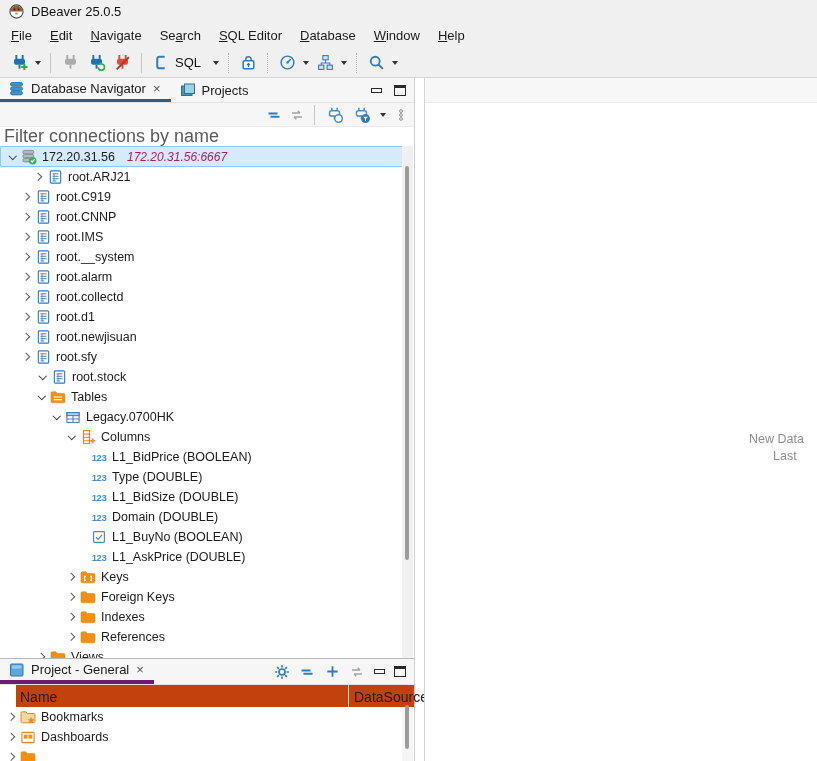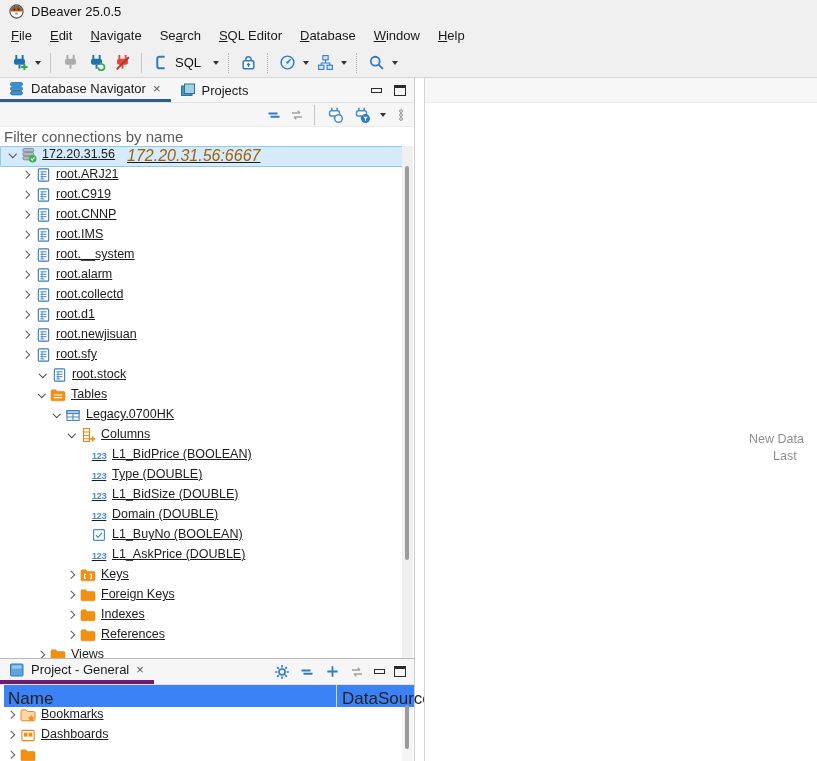--- a/index.html
+++ b/index.html
@@ -34,47 +34,47 @@
   .tab-close { color:#555; font-size:13px; padding:0 1px; }
   .winbtns { margin-left:auto; display:flex; align-items:center; gap:12px; padding-right:8px; }
   .btn-min i { display:block; width:11px; height:5px; border:1.5px solid #2b2b2b; }
   .btn-max i { display:block; width:12px; height:11px; border:1.5px solid #2b2b2b; border-top-width:3.5px; }
 
   .view-toolbar { position:absolute; left:0; top:25px; right:0; height:24px; background:#f6f6f6;
     border-bottom:1px solid #ececec; display:flex; align-items:center; justify-content:flex-end;
     gap:7px; padding-right:5px; }
   .filter-row { position:absolute; left:0; top:49px; right:0; height:19px; background:#fff; }
   .filter-row input { width:100%; height:19px; border:none; outline:none; padding:0 4px;
-    font-size:15px; color:#6d28d9; font-family:inherit; background:transparent; }
+    font-size:18px; color:#6d28d9; font-family:inherit; background:transparent; }
   .filter-row input::placeholder { color:#5b5b5b; opacity:1; }
 
   .tree { position:absolute; left:0; top:68px; right:0; height:512px; overflow:hidden; background:#fff; }
-  .row { height:20px; display:flex; font-size:12.5px; color:#1c1c1c; white-space:nowrap;text-decoration:underline; }
+  .row { height:20px; display:flex; align-items:center; font-size:12.5px; color:#1c1c1c; white-space:nowrap; }
   .row.selected { background:#d5eafb; border:1px solid #92c9f0; border-radius:1px; height:21px; width:403px; }
   .chev { width:16px; height:16px; display:inline-flex; align-items:center; justify-content:center; flex:0 0 16px; }
   .chev i { display:block; width:5.5px; height:5.5px; border-right:1.4px solid #5f5f5f;
     border-bottom:1.4px solid #5f5f5f; transform:rotate(-45deg); margin-left:-2px; }
   .chev.d i { transform:rotate(45deg); border-color:#2f2f2f; margin-left:0; margin-top:-2px; }
   .chev.none { width:12px; flex:0 0 12px; }
   .ticon { width:16px; height:16px; margin:0 5px 0 0; display:inline-flex; align-items:center;
     justify-content:center; flex:0 0 16px; }
   .num123 { color:#4a8fc7; font-size:9.5px; font-weight:bold; letter-spacing:-0.4px; }
-  .detail { font-style:italic; color:#a16207; margin-left:12px; font-size:16px; }
+  .detail { font-style:italic; color:#be185d; margin-left:12px; font-size:12px; }
 
   .nav-scroll { position:absolute; right:1px; top:68px; width:11px; height:512px; background:#f0f0f0; }
   .nav-scroll .thumb { position:absolute; left:3px; width:4px; top:20px; height:394px;
     background:#9b9b9b; border-radius:2px; }
 
   
   .proj { position:absolute; left:0; top:580px; right:0; height:103px; border-top:1px solid #b9b9b9; background:#fff; }
   .proj-tabbar { position:absolute; left:0; top:0; right:0; height:26px; background:#f6f6f6;
     border-bottom:1px solid #e2e2e2; display:flex; align-items:stretch; }
   .proj-tools { margin-left:auto; display:flex; align-items:center; gap:9px; padding-right:8px; }
-  .proj-header { position:absolute; left:4px; top:26px; right:0; height:22px; background:#3b82f6;
-    font-size:17px; color:#222; }
+  .proj-header { position:absolute; left:16px; top:26px; right:0; height:22px; background:#c2410c;
+    font-size:14px; color:#222; }
   .proj-header .h1 { position:absolute; left:4px; top:4px; }
   .proj-header .hdiv { position:absolute; left:332px; top:0; bottom:0; width:1px; background:#d9d9d9; }
   .proj-header .h2 { position:absolute; left:338px; top:4px; }
   .proj-rows { position:absolute; left:0; top:48px; right:12px; bottom:0; overflow:hidden; }
   .proj-scroll { position:absolute; right:1px; top:48px; width:11px; bottom:0; background:#f5f5f5; }
   .proj-scroll .thumb { position:absolute; left:3px; width:4px; top:-2px; height:44px;
     background:#9b9b9b; border-radius:2px; }
 
   
   .editor { position:absolute; left:424px; top:78px; width:393px; height:683px; background:#fff;
@@ -301,21 +301,21 @@
               <rect x="1.8" y="5.4" width="11" height="3.5" rx="1.7"></rect>
               <rect x="1.8" y="9.4" width="11" height="3.5" rx="1.7"></rect>
             </g>
             <circle cx="11.7" cy="11.7" r="3.8" fill="#37b24d"></circle>
             <path d="M9.9 11.7l1.3 1.3 2.3-2.6" stroke="#fff" stroke-width="1.2" fill="none"></path>
           </svg>
         </span>
         <span>172.20.31.56</span>
         <span class="detail">172.20.31.56:6667</span>
       </div>
-      <div class="row" style="padding-left: 19px;">
+      <div class="row" style="padding-left: 31px;">
         <span class="chev ">
           <i></i>
         </span>
         <span class="ticon">
           <svg width="15" height="16" viewBox="0 0 16 16">
             <rect x="2.5" y="1.5" width="11" height="13" rx="1" fill="#fff" stroke="#3a7cb8" stroke-width="1.2"></rect>
             <path d="M4.8 4.6h6.4M4.8 7.2h6.4M4.8 9.8h6.4M4.8 12.2h4" stroke="#3a7cb8"></path>
             <path d="M6.4 4.6v7.6" stroke="#3a7cb8" stroke-width="0.8"></path>
           </svg>
         </span>

